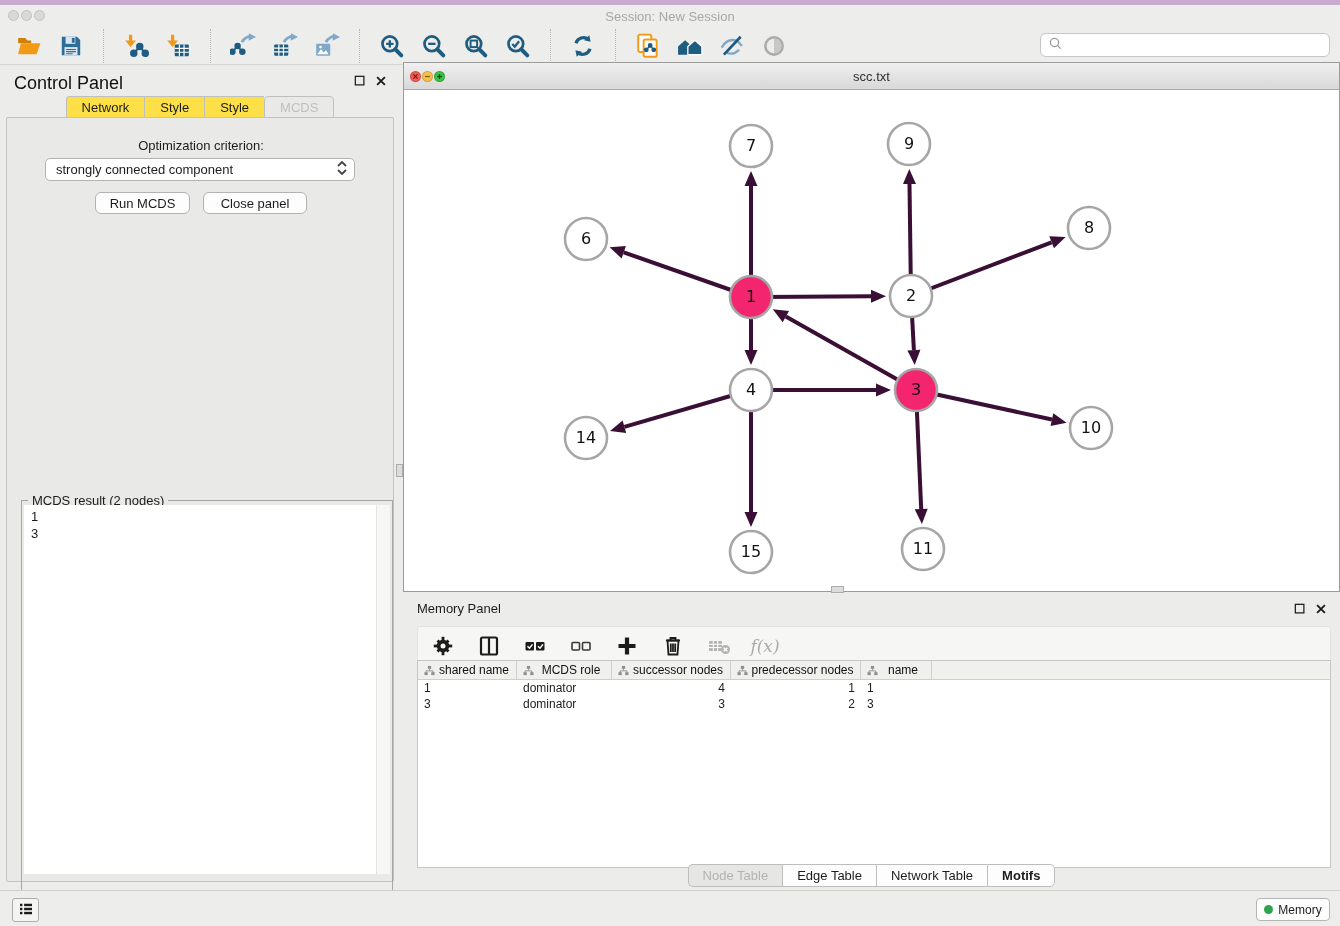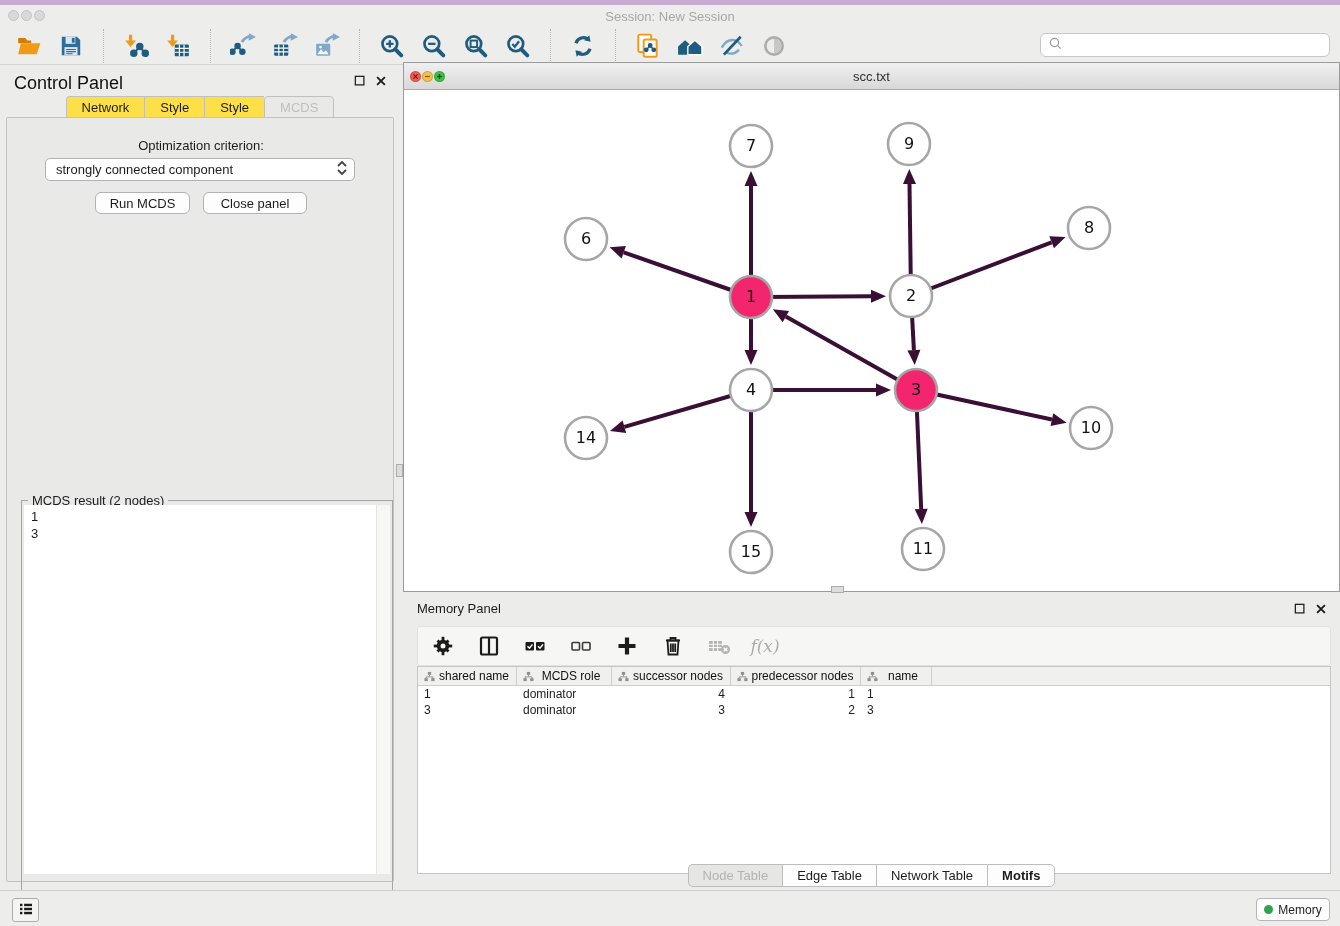--- a/index.html
+++ b/index.html
@@ -58,21 +58,21 @@
   .splitter { background:#DCDCDC; border:1px solid #ADADAD; }
   #split-v { left:396px; top:464px; width:7px; height:13px; }
   #split-h { left:831px; top:586px; width:13px; height:7px; }
 
   
   #table-panel { left:403px; top:595px; width:937px; height:295px; background:#ECECEA; }
   #tp-title { left:14px; top:6px; font-size:13px; }
   #tp-toolbar { left:14px; top:31px; width:914px; height:40px; background:#F6F6F5; border:1px solid #E2E2E1; border-radius:3px; display:flex; align-items:center; padding-left:2px; }
   .tpt-icon { width:28px; height:28px; margin:0 9px; display:flex; align-items:center; justify-content:center; cursor:pointer; }
   .fx { font-family:"DejaVu Serif", serif; font-style:italic; font-size:17px; color:#ABABAB; }
-  #node-table { left:14px; top:71px; width:914px; height:208px; background:#fff; border:1px solid #C6C6C6; }
+  #node-table { left:14px; top:65px; width:914px; height:208px; background:#fff; border:1px solid #C6C6C6; }
   #nt-header { display:flex; height:19px; background:#F0F0EF; border-bottom:1px solid #CFCFCF; }
   .nt-hcell { position:relative; border-right:1px solid #CFCFCF; display:flex; align-items:center; justify-content:center; font-size:12px; color:#111; cursor:pointer; }
   .nt-hcell .sorticon { position:absolute; left:6px; top:4px; }
   .nt-hfill { flex:1; }
   .nt-row { display:flex; height:16px; cursor:default; }
   .nt-cell { font-size:12px; line-height:16px; padding:0 6px; overflow:hidden; white-space:nowrap; }
   #tp-tabs { left:0; top:269px; width:937px; display:flex; justify-content:center; }
   .tp-tab { height:23px; padding:0 14px; line-height:22px; font-size:13px; background:#FDFDFD; border:1px solid #BDBDBD; border-right:none; cursor:pointer; }
   .tp-tab:first-child { border-radius:5px 0 0 5px; }
   .tp-tab:last-child { border-right:1px solid #BDBDBD; border-radius:0 5px 5px 0;font-weight:bold; }

